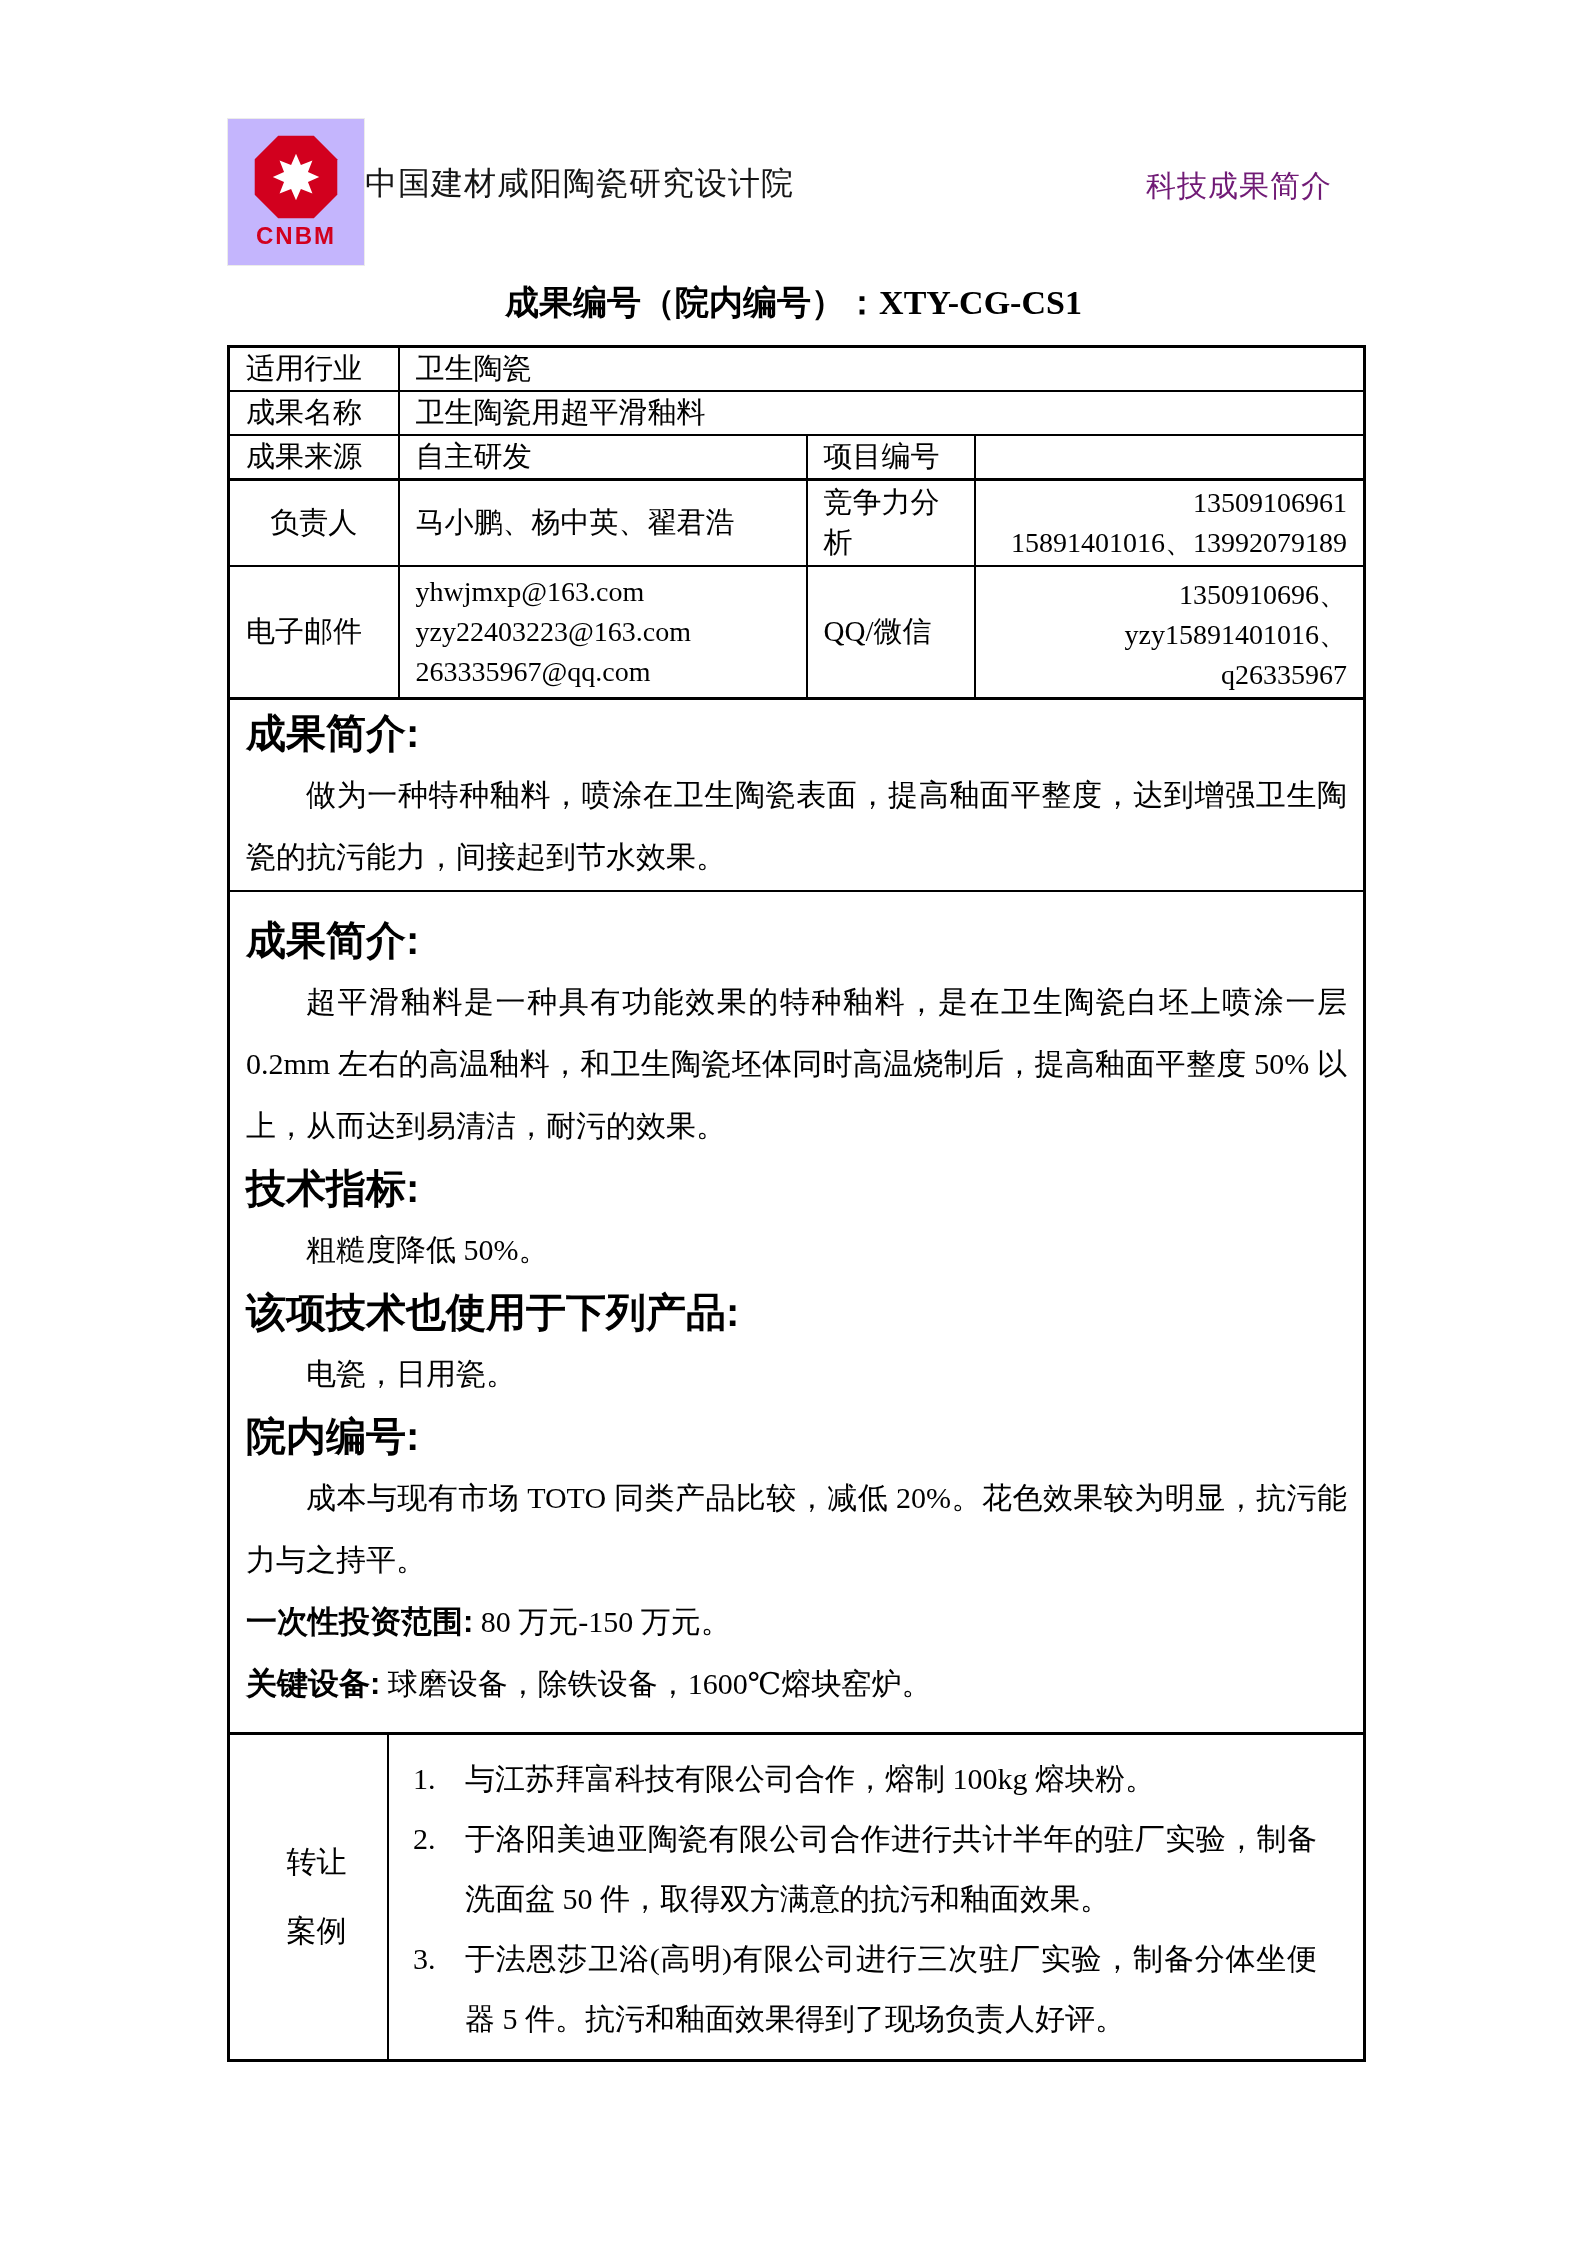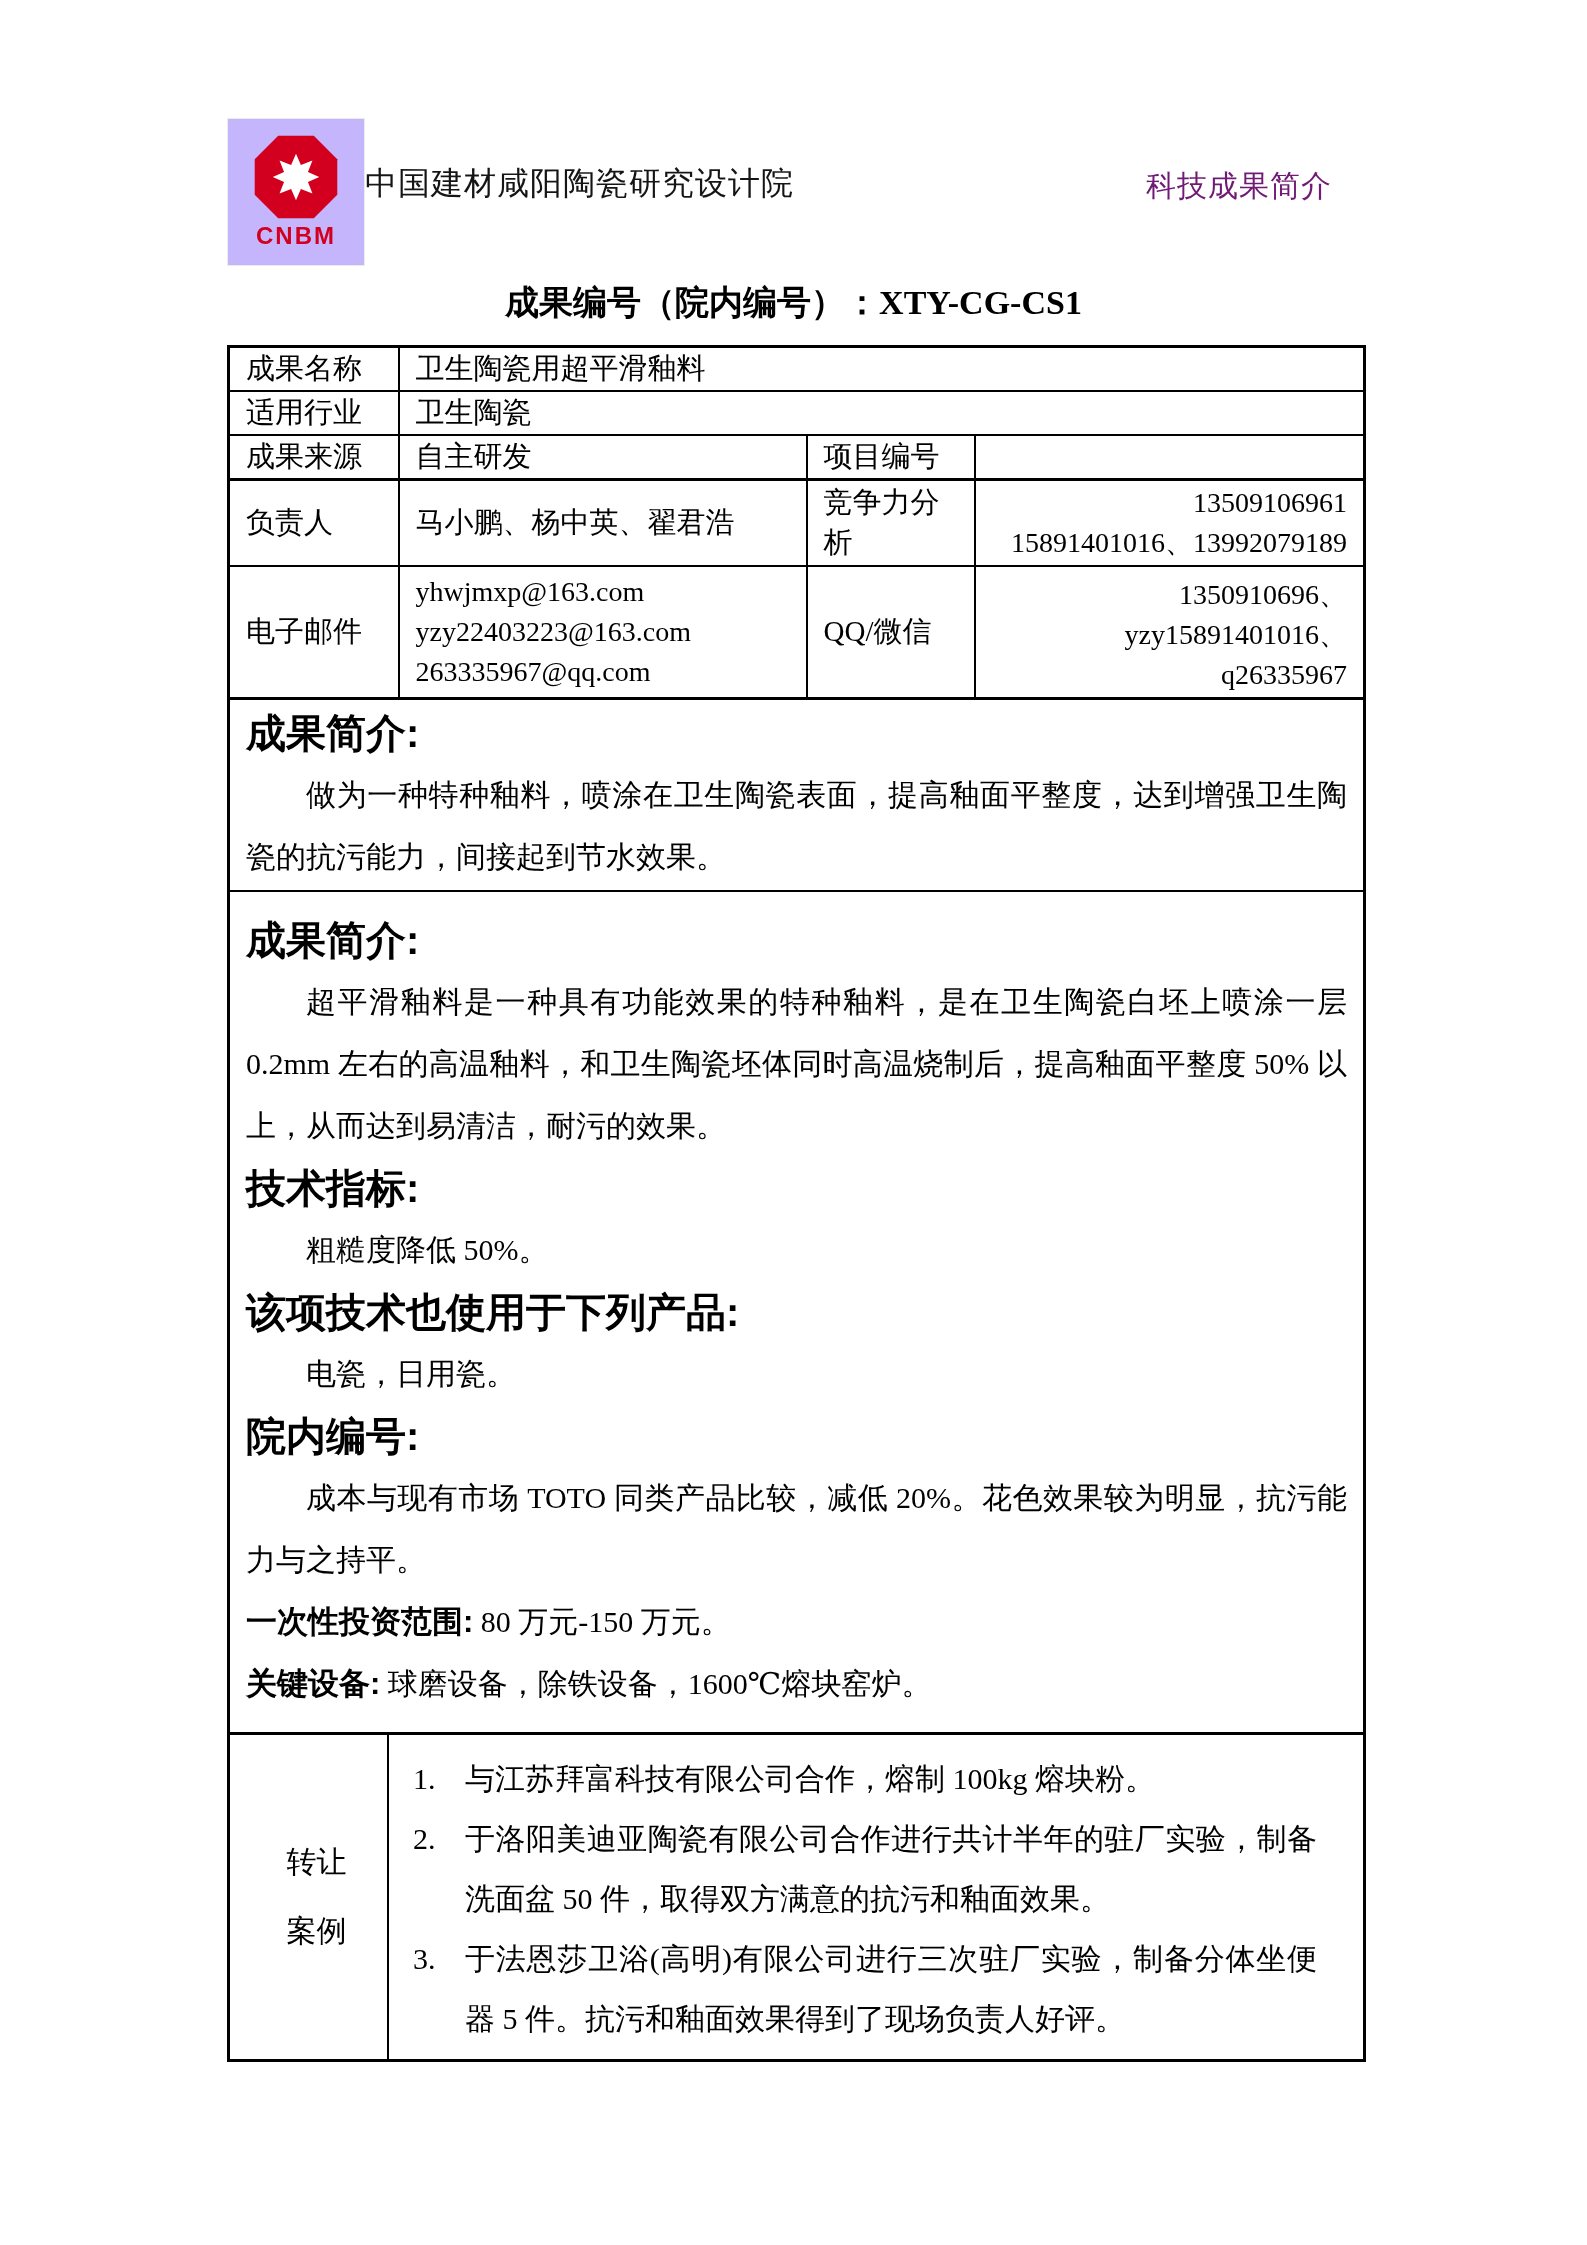--- a/index.html
+++ b/index.html
@@ -47,21 +47,21 @@
     border-collapse:collapse;border:3px solid #000;
   }
   table.main td{
     border:2px solid #000;
     vertical-align:middle;
     font-size:29px;
     padding:0 16px;
     overflow:hidden;
   }
   td.lbl{padding-left:16px;}
-  td.lbl-center{text-align:left;padding-left:0;}
+  td.lbl-center{text-align:center;padding-left:0;}
   td.sub-lbl{padding-left:12px;}
   td.val{padding-left:16px;}
   td.val2{padding-left:12px;text-align:right;}
   .h42{height:42px;}
   .h84{height:84px;}
   .h122{height:122px;}
   tr.thick-top td{border-top:3px solid #000;}
   .mline{line-height:40px;font-size:28px;}
   
   td.section{padding:8px 20px 10px 20px;vertical-align:top;}
@@ -118,27 +118,27 @@
   <table class="main">
     <colgroup>
       <col style="width:170px">
         <col style="width:408px">
         <col style="width:168px">
         <col style="width:390px">
     </colgroup>
 
     <tbody>
         <tr>
+      <td class="lbl h42">适用行业</td>
+      <td class="val h42" colspan="3">卫生陶瓷</td>
+    </tr>
+
+    <tr>
       <td class="lbl h42">成果名称</td>
       <td class="val h42" colspan="3">卫生陶瓷用超平滑釉料</td>
-    </tr>
-
-    <tr>
-      <td class="lbl h42">适用行业</td>
-      <td class="val h42" colspan="3">卫生陶瓷</td>
     </tr>
 
     <tr>
       <td class="lbl h42">成果来源</td>
       <td class="val h42">自主研发</td>
       <td class="sub-lbl h42">项目编号</td>
       <td class="val2 h42"></td>
     </tr>
 
     <tr class="thick-top">

